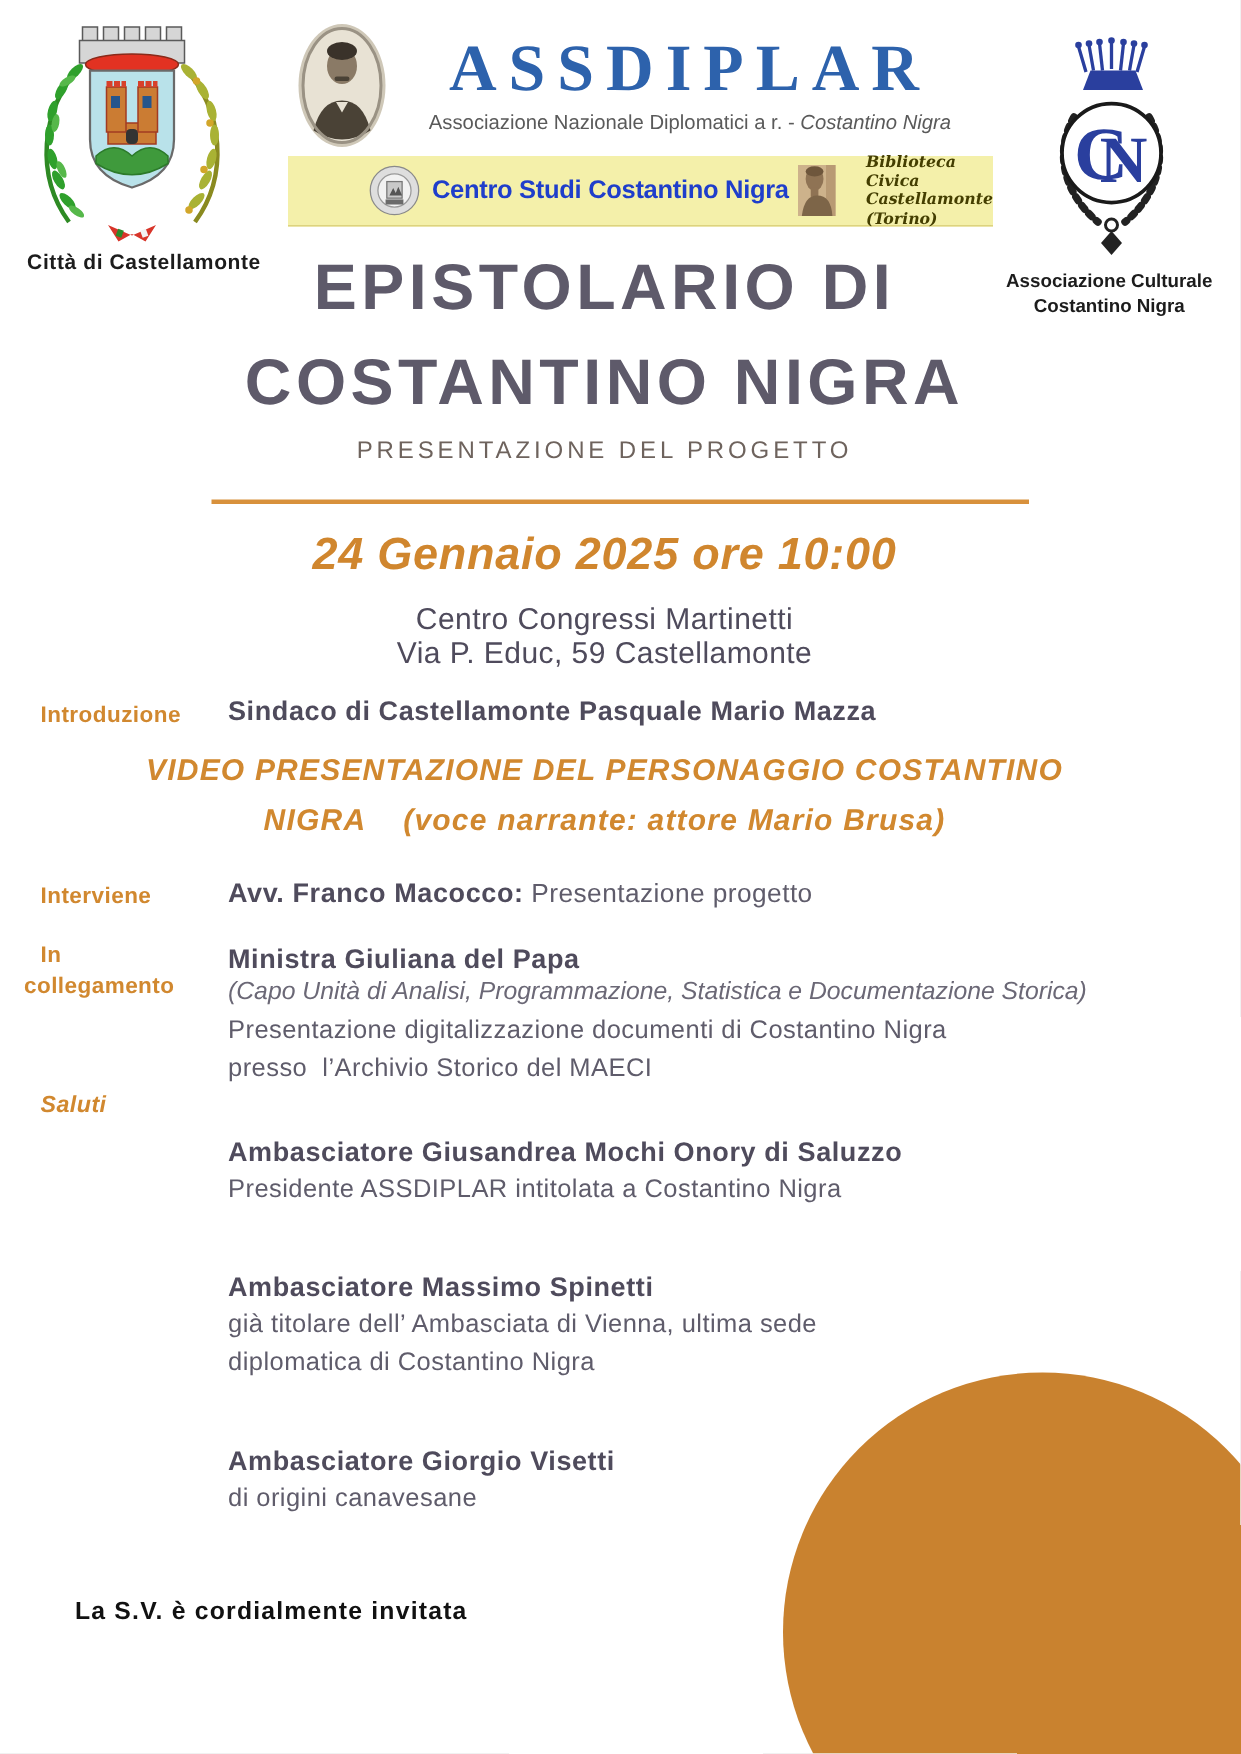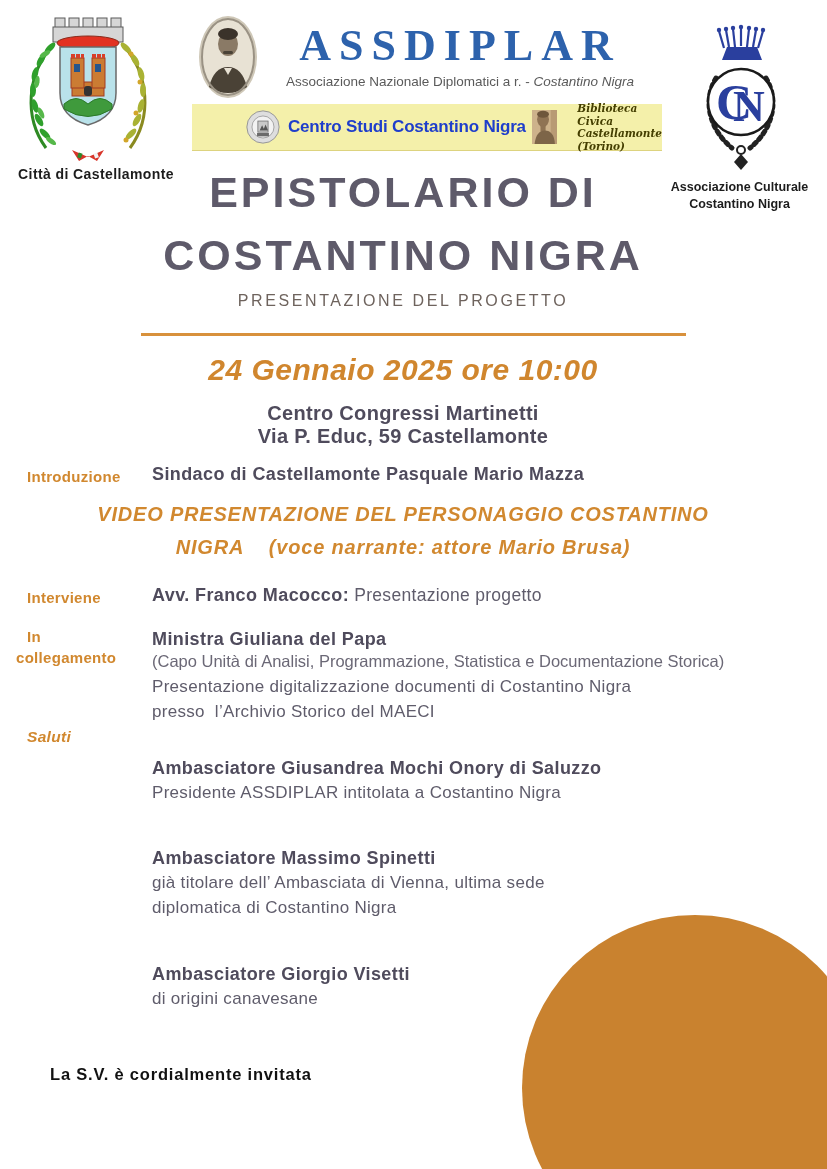--- a/index.html
+++ b/index.html
@@ -40,28 +40,28 @@
     color:#443e00;margin-left:20px;}
 
   
   .title-line{font-weight:bold;color:#5e5a6a;font-size:43px;
     letter-spacing:3px;line-height:46px;}
   .subtitle{font-size:16px;letter-spacing:2.6px;color:#6e635d;}
   .rule{left:141px;top:333px;width:545px;height:3px;background:#d8913c;}
 
   .date-line{font-size:30px;font-weight:bold;font-style:italic;
     color:#d0862e;letter-spacing:.5px;}
-  .venue{font-size:20px;font-weight:bold;color:#4f4b5c;letter-spacing:.3px;}
+  .venue{font-size:20px;font-weight:normal;color:#4f4b5c;letter-spacing:.3px;}
 
   
   .label{font-size:15px;font-weight:bold;color:#d1882f;letter-spacing:.3px;}
   .label-italic{font-style:italic;font-size:15.5px;}
   .name{font-size:18px;font-weight:bold;color:#4f4b5c;letter-spacing:.4px;}
   .regular{font-size:17px;color:#5f5c6b;letter-spacing:.3px;}
-  .role-italic{font-size:16.5px;color:#6b6876;}
+  .role-italic{font-size:16.5px;font-style:italic;color:#6b6876;}
   .video-line{font-size:20px;font-weight:bold;font-style:italic;
     color:#d1882f;letter-spacing:.8px;}
   .footer-line{font-size:16.5px;font-weight:bold;color:#111;letter-spacing:.8px;text-align:center;}
 
   .orange-circle{left:522px;top:915px;width:346px;height:346px;
     border-radius:50%;background:#c9822f;}
 </style>
 </head>
 <body>
 

